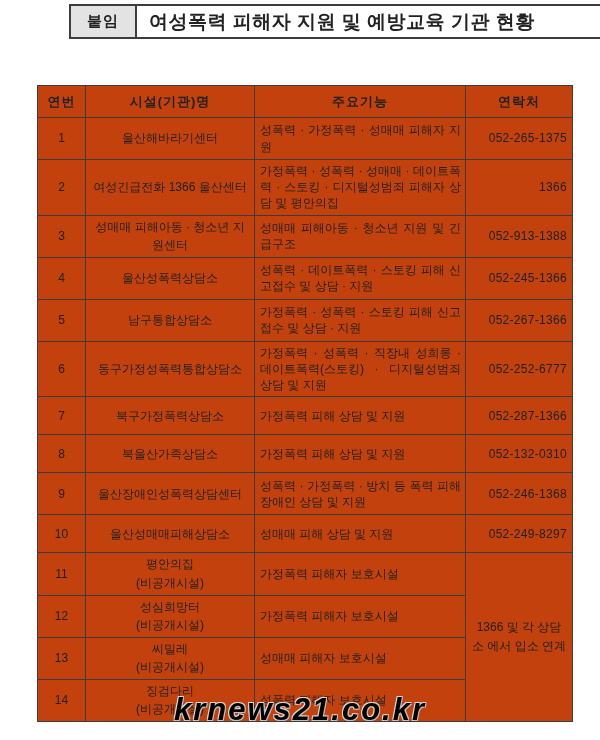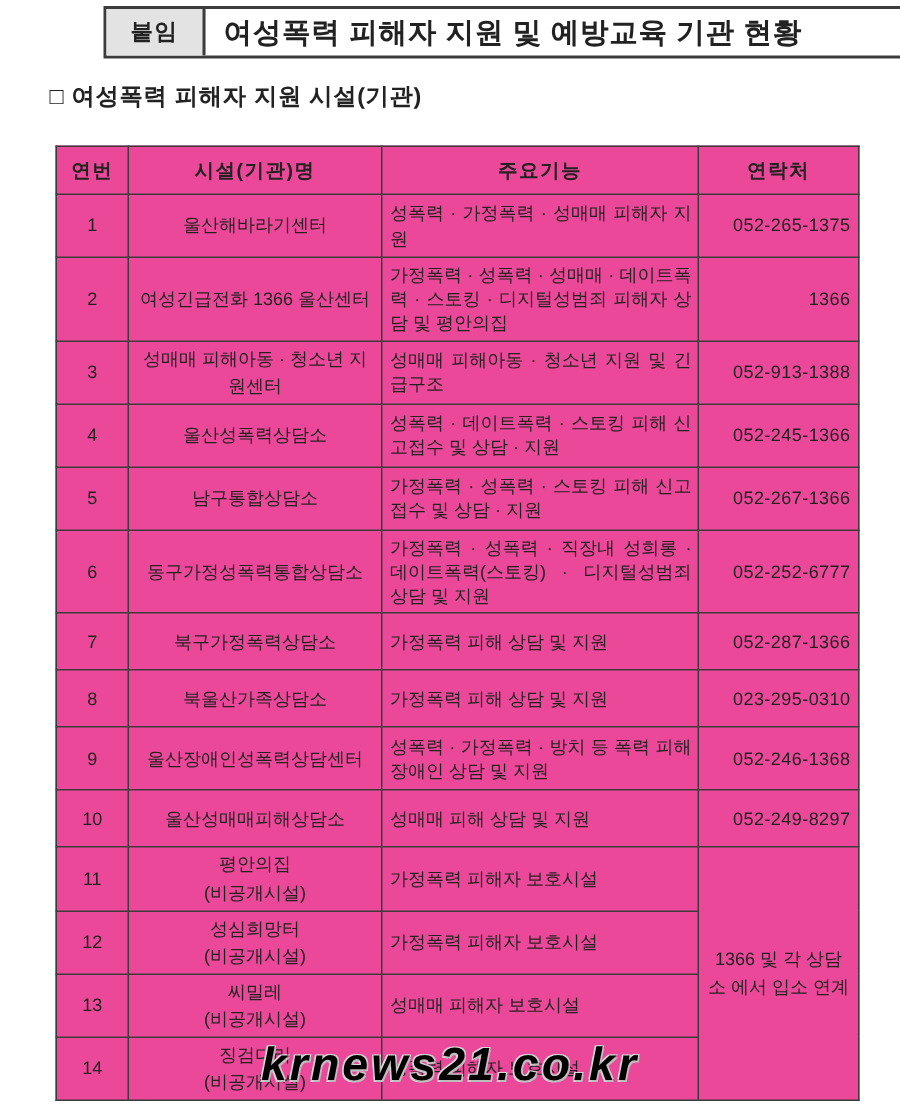--- a/index.html
+++ b/index.html
@@ -54,25 +54,25 @@
     position: absolute;
     left: 33px; top: 54px;
     font-size: 15.5px;
     font-weight: bold;
     letter-spacing: 0.5px;
   }
 
   
   table.facility-table {
     position: absolute;
-    left: 37px; top: 97px;
+    left: 37px; top: 85px;
     width: 535px;
     border-collapse: collapse;
     table-layout: fixed;
-    background: #ec4899;
+    background: #c2410c;
   }
   .facility-table th, .facility-table td {
     border: 1px solid #3c3c3c;
     box-sizing: border-box;
     font-size: 12px;
     line-height: 1.35;
     vertical-align: middle;
     padding: 2px 5px;
     overflow: hidden;
   }
@@ -116,21 +116,20 @@
 </head>
 <body>
 
 <div class="page">
 
   <div class="header-box">
     <div class="attachment-label">붙임</div>
     <div class="header-title">여성폭력 피해자 지원 및 예방교육 기관 현황</div>
   </div>
 
-  <div class="section-heading">□ 여성폭력 피해자 지원 시설(기관)</div>
 
   <table class="facility-table">
     <colgroup>
       <col style="width:48px">
       <col style="width:169px">
       <col style="width:211px">
       <col style="width:107px">
     </colgroup>
     <thead>
       <tr>
@@ -180,21 +179,21 @@
       <tr class="h38">
         <td class="num">7</td>
         <td class="name">북구가정폭력상담소</td>
         <td class="func">가정폭력 피해 상담 및 지원</td>
         <td class="contact">052-287-1366</td>
       </tr>
       <tr class="h38">
         <td class="num">8</td>
         <td class="name">북울산가족상담소</td>
         <td class="func">가정폭력 피해 상담 및 지원</td>
-        <td class="contact">023-295-0310</td>
+        <td class="contact">052-132-0310</td>
       </tr>
       <tr class="h42">
         <td class="num">9</td>
         <td class="name">울산장애인성폭력상담센터</td>
         <td class="func">성폭력 · 가정폭력 · 방치 등 폭력 피해 장애인 상담 및 지원</td>
         <td class="contact">052-246-1368</td>
       </tr>
       <tr class="h38">
         <td class="num">10</td>
         <td class="name">울산성매매피해상담소</td>

